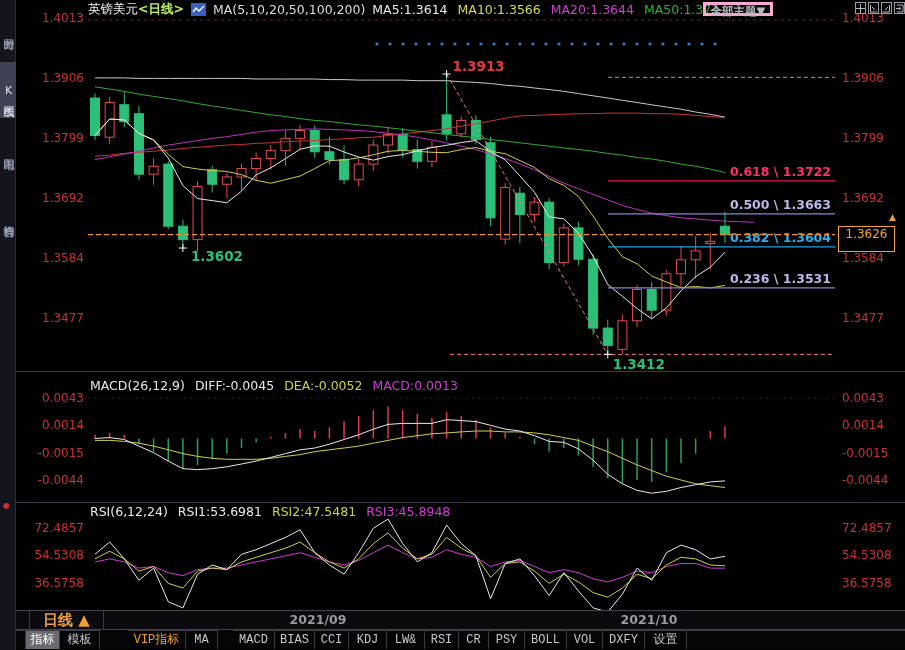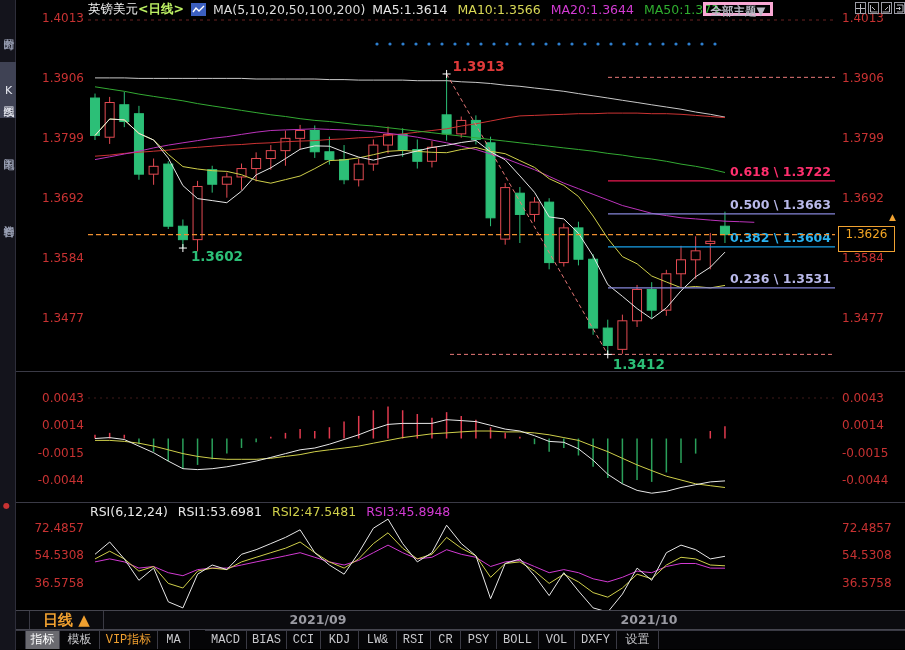--- a/index.html
+++ b/index.html
@@ -43,21 +43,21 @@
   .xrow .period-cell{position:absolute;left:14px;top:0;width:74px;height:18px;border-right:1px solid #3a3a44;
         color:#f0a030;font-size:15px;font-weight:bold;text-align:center;line-height:18px;cursor:pointer;}
   .xdate{position:absolute;top:1px;width:70px;color:#9a9aa2;font-size:12.5px;font-weight:bold;text-align:center;}
   
   .toolbar{position:absolute;left:16px;right:0;top:630px;height:20px;background:#050507;
            display:flex;z-index:3;border-bottom:1px solid #000;}
   .tb-cell{height:19px;line-height:18px;text-align:center;color:#c8c8cc;font-size:12px;
            font-family:"Liberation Mono","DejaVu Sans",monospace;
            border-right:1px solid #3a3a44;border-top:1px solid #3a3a44;cursor:pointer;}
   .tb-cell.selected{background:#6a6a70;color:#ffffff;}
-  .tb-cell.vip{color:#f0a030;}
+  .tb-cell.vip{color:#f0a030;margin-left:28px;}
   .tb-spacer{width:10px;border-right:1px solid #3a3a44;border-top:1px solid #3a3a44;height:19px;}
   .tb-fill{flex:1;border-top:1px solid #3a3a44;height:19px;}
 </style>
 </head>
 <body>
 
 <div class="app">
   <svg id="chart-svg" width="905" height="650">
       <line x1="88" y1="20" x2="835" y2="20" stroke="#6a2222" stroke-dasharray="3,4"></line>
       <line x1="88" y1="398" x2="835" y2="398" stroke="#401a1a" stroke-dasharray="2,4"></line>
@@ -322,20 +322,23 @@
     <span class="wico">
         <svg width="9" height="9">
           <path d="M2 1h6v7H2M1 4.5h4M4 3l1.5 1.5L4 6" stroke="#b8b8c0" stroke-width="1" fill="none"></path>
         </svg>
       </span>
   </div>
 
   <div class="divider" style="top:371px"></div>
   <div class="divider" style="top:502px"></div>
 
+  <div class="pane-hdr" style="top:378px">
+    <span id="macd-t" style="color: rgb(232, 232, 232);">MACD(26,12,9)</span><span id="macd-d" style="color: rgb(232, 232, 232);">DIFF:-0.0045</span><span id="macd-e" style="color: rgb(207, 207, 74);">DEA:-0.0052</span><span id="macd-m" style="color: rgb(210, 58, 210);">MACD:0.0013</span>
+  </div>
 
   <div class="pane-hdr" style="top:504px">
     <span id="rsi-t" style="color: rgb(232, 232, 232);">RSI(6,12,24)</span><span id="rsi-1" style="color: rgb(232, 232, 232);">RSI1:53.6981</span><span id="rsi-2" style="color: rgb(207, 207, 74);">RSI2:47.5481</span><span id="rsi-3" style="color: rgb(210, 58, 210);">RSI3:45.8948</span>
   </div>
 
   <div class="price-tag">1.3626</div>
   <div class="price-arrow">▲</div>
 
   <div class="xrow">
     <div class="cell0"></div>

